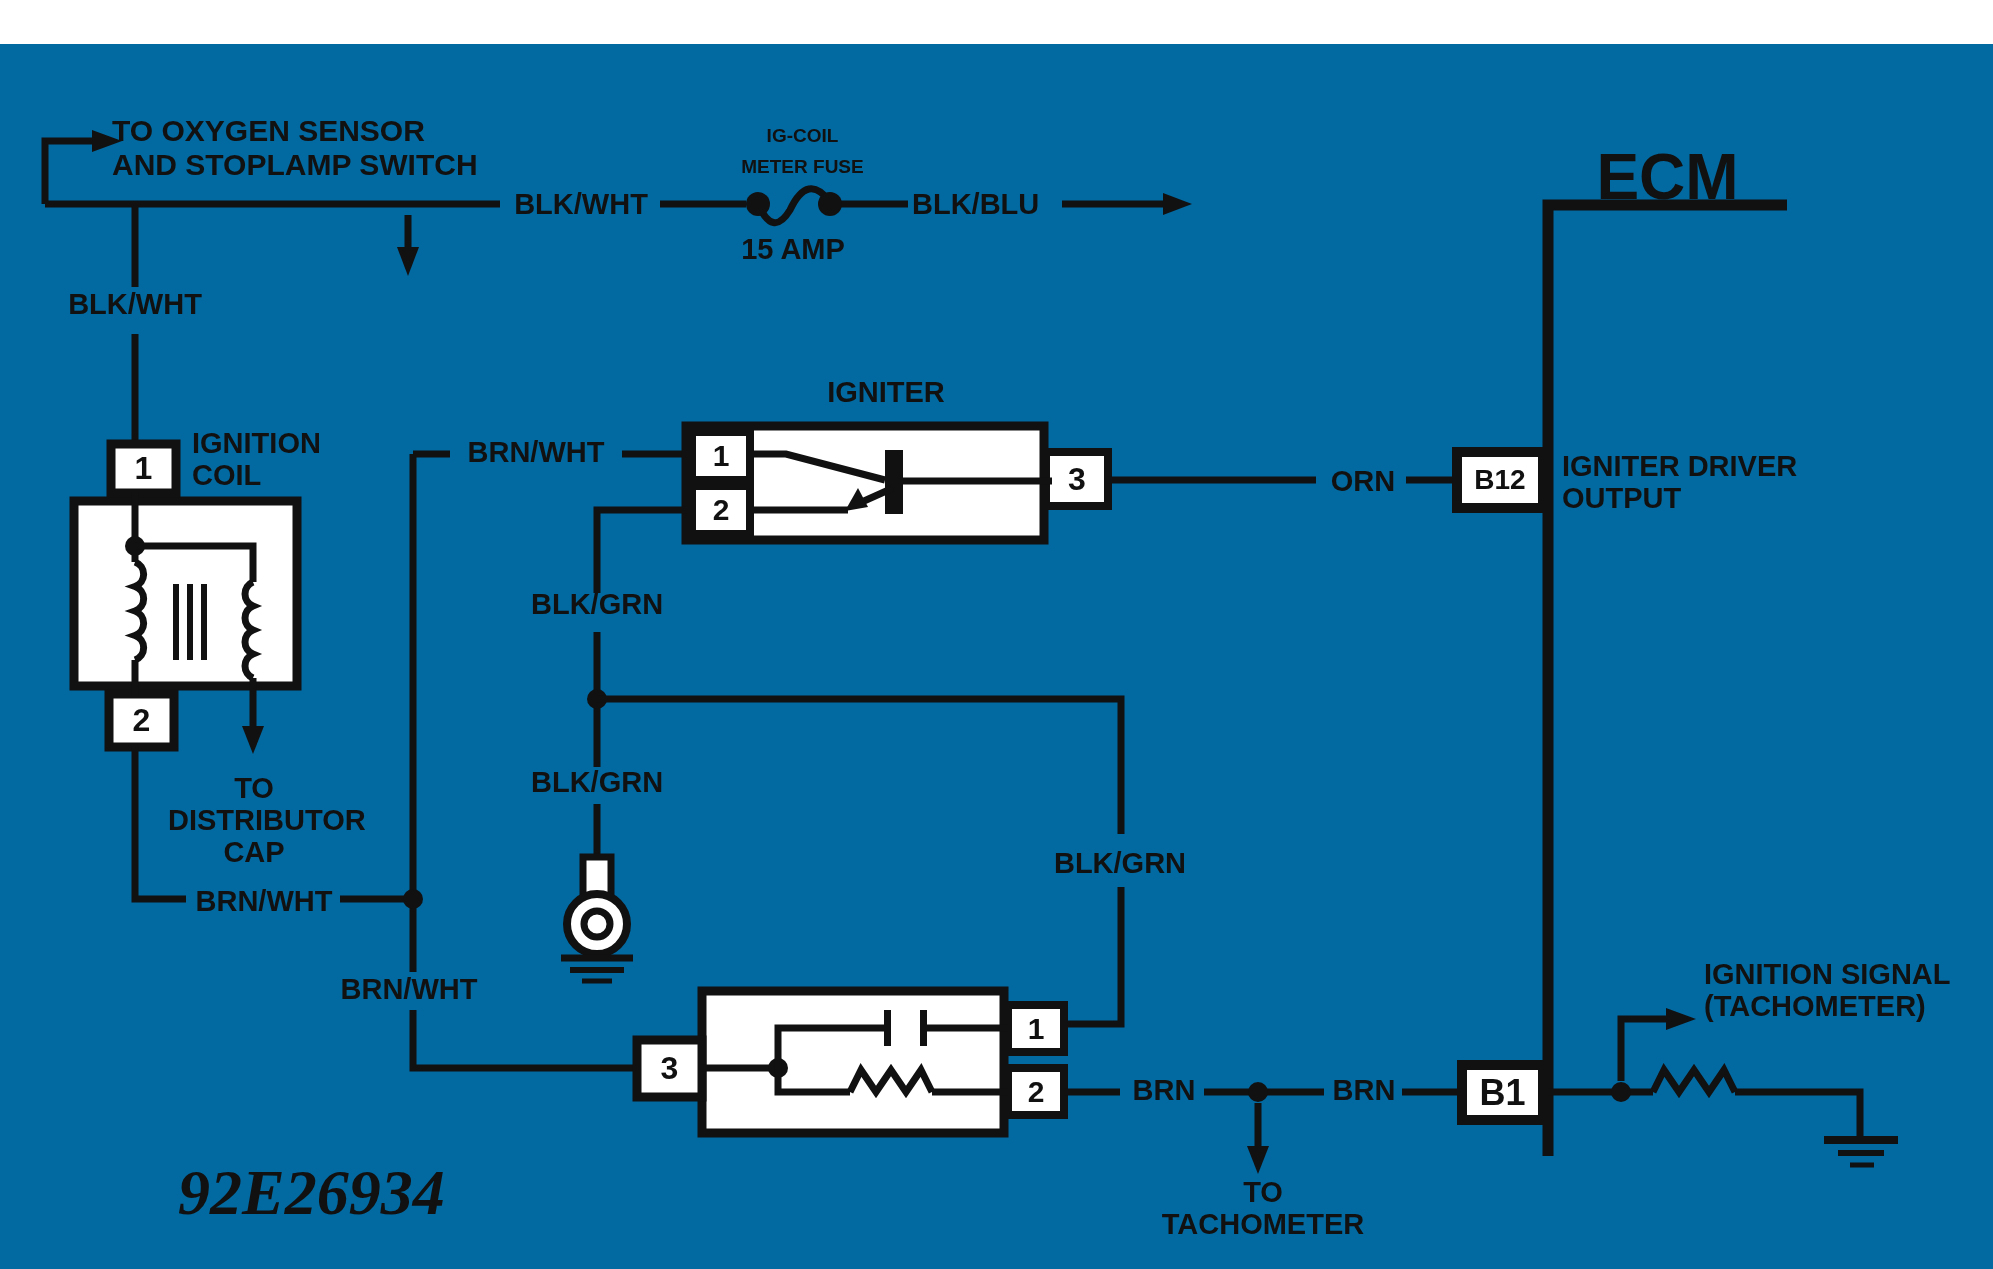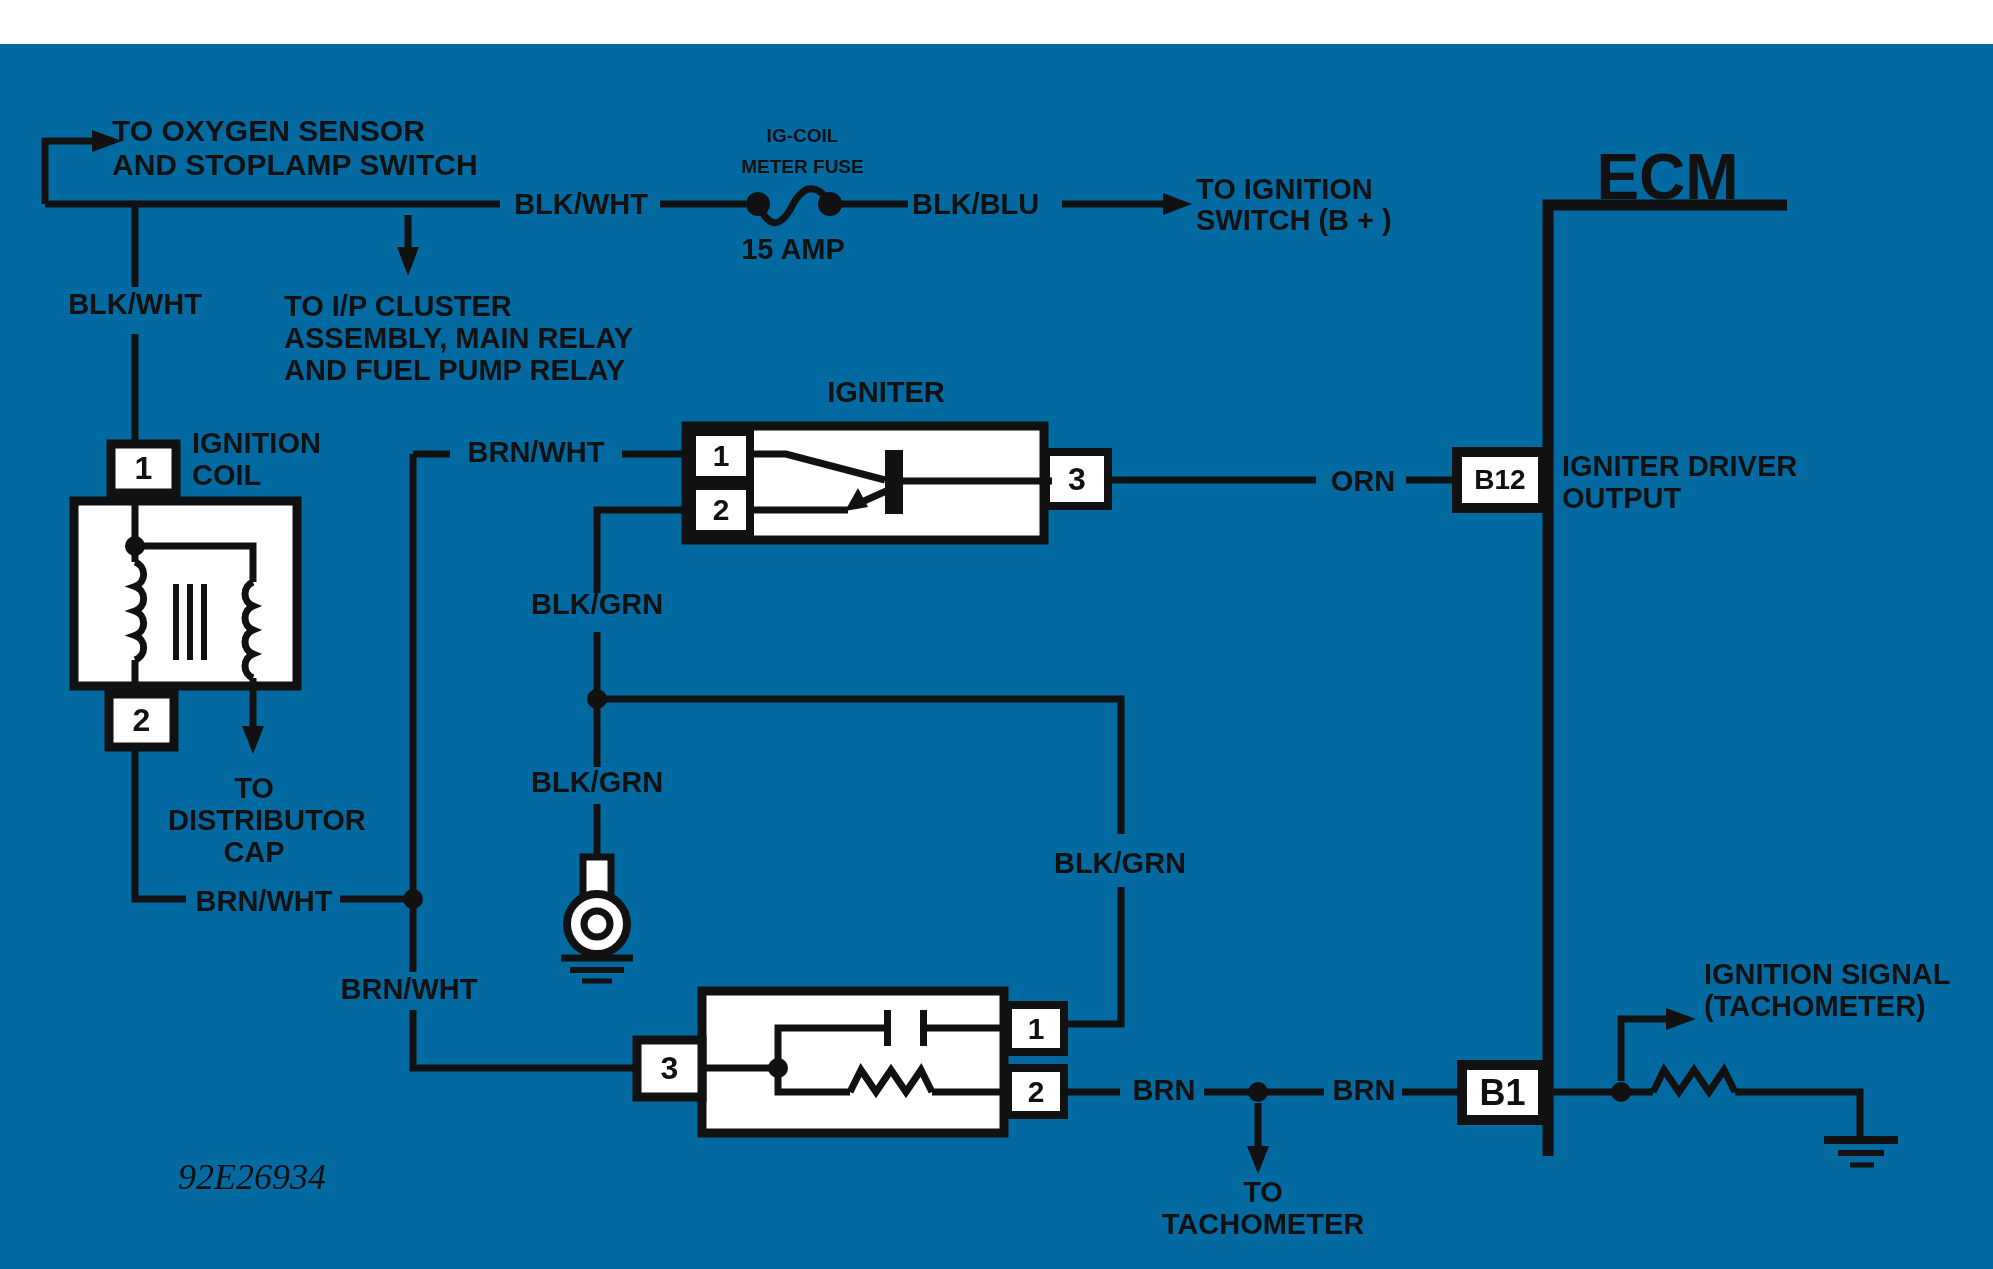--- a/index.html
+++ b/index.html
@@ -23,22 +23,22 @@
   }
   .c{text-align:center;}
   .pin{
     position:absolute;
     display:flex;align-items:center;justify-content:center;
     font-weight:bold;color:#111111;
   }
   .figid{
     position:absolute;
     font-family:"Liberation Serif",serif;
-    font-style:italic;font-weight:normal;
-    font-size:36px;color:#111111;
+    font-style:italic;font-weight:bold;
+    font-size:64px;color:#111111;
   }
 </style>
 </head>
 <body>
 
 <div id="stage">
 
   <svg id="wires" width="1993" height="1269" viewBox="0 0 1993 1269">
     <g stroke="#111111" fill="none" stroke-width="7">
 
@@ -191,33 +191,28 @@
     </g>
   </svg>
 
   <div class="lbl" style="left:112px;top:70px;font-size:30px;line-height:34px">TO OXYGEN SENSOR
 AND STOPLAMP SWITCH</div>
 
   <div class="lbl c" style="left:505px;top:144px;width:152px">BLK/WHT</div>
 
   <div class="lbl c" style="left:66px;top:244px;width:138px">BLK/WHT</div>
 
-  <div class="lbl" style="left:284px;top:246px">TO I/P CLUSTER
-ASSEMBLY, MAIN RELAY
-AND FUEL PUMP RELAY</div>
 
   <div class="lbl c" style="left:700px;top:76px;width:205px;font-size:19px;line-height:31px">IG-COIL
 METER FUSE</div>
 
   <div class="lbl c" style="left:718px;top:189px;width:150px">15 AMP</div>
 
   <div class="lbl c" style="left:912px;top:144px;width:112px">BLK/BLU</div>
 
-  <div class="lbl" style="left:1196px;top:130px;line-height:31px">TO IGNITION
-SWITCH (B + )</div>
 
   <div class="lbl c" style="left:1595px;top:108px;width:145px;font-size:64px;line-height:50px">ECM</div>
 
   <div class="lbl" style="left:1562px;top:406px">IGNITER DRIVER
 OUTPUT</div>
 
   <div class="lbl" style="left:192px;top:383px">IGNITION
 COIL</div>
 
   <div class="lbl c" style="left:168px;top:728px;width:172px">TO

